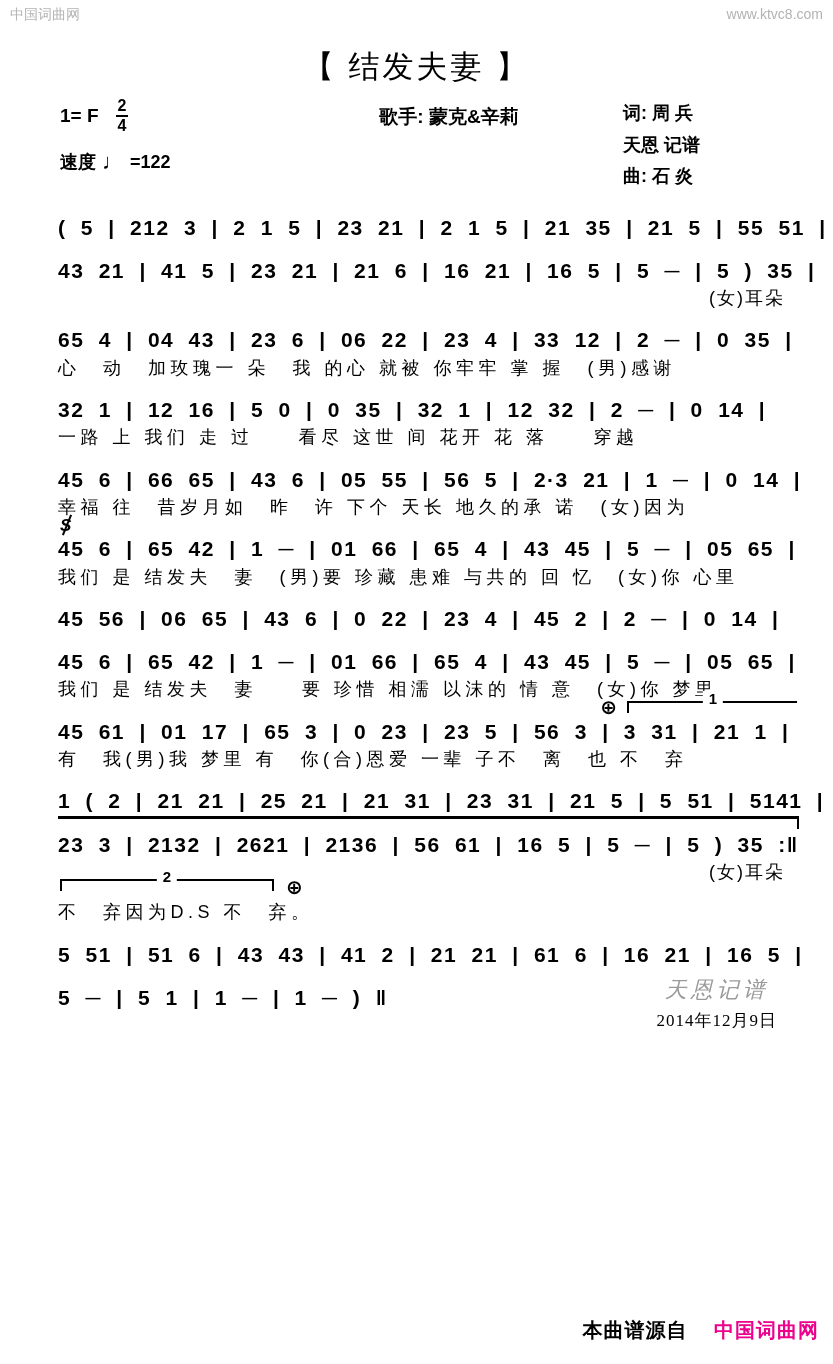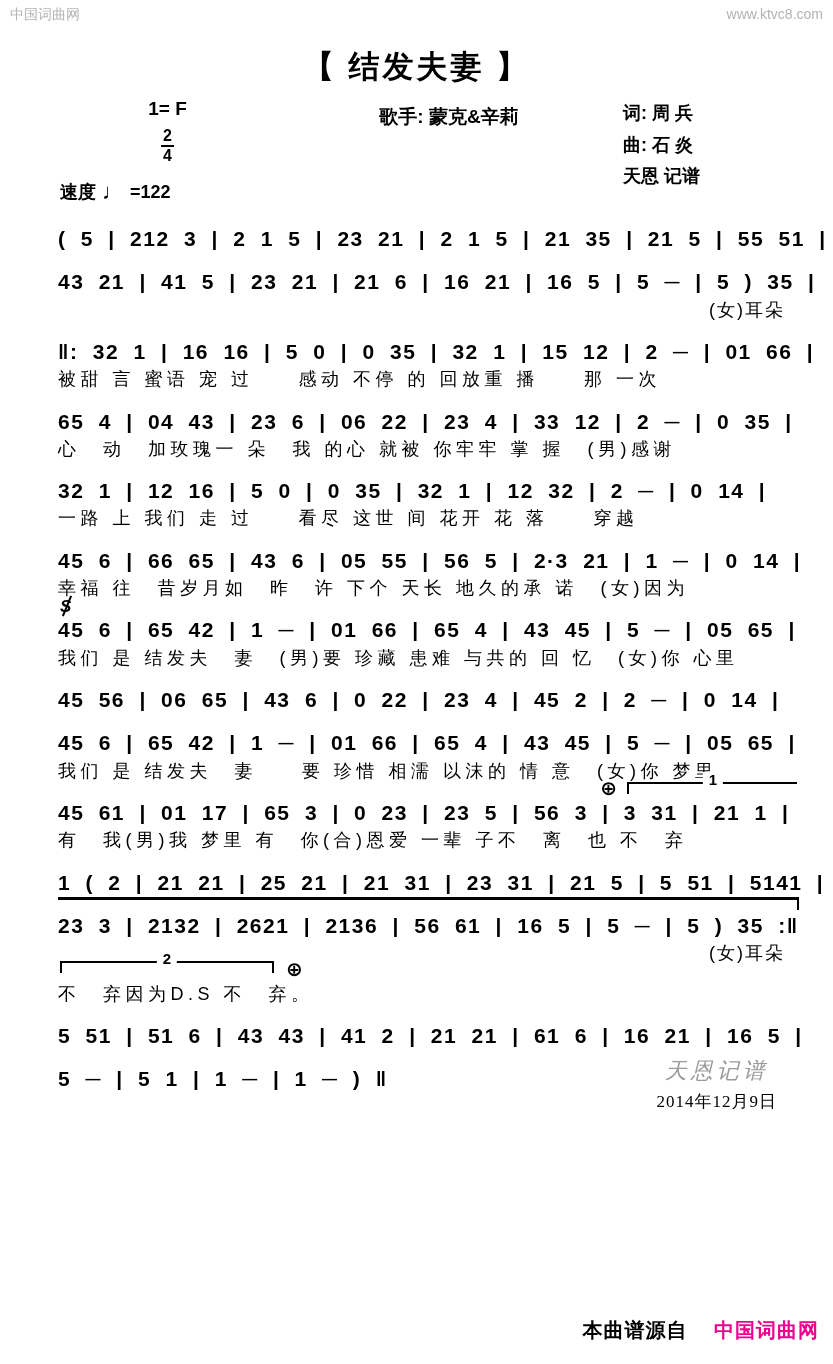--- a/index.html
+++ b/index.html
@@ -6,26 +6,26 @@
   .page{
     position:relative;width:833px;height:1364px;overflow:hidden;
     background:#fff;color:#000;box-sizing:border-box;
     font-family:"Liberation Sans","DejaVu Sans",sans-serif;
   }
   .topbar{
     display:flex;justify-content:space-between;
     padding:6px 10px 0 10px;color:#b3b3b3;font-size:14px;
   }
   .title{
-    text-align:center;font-size:31px;font-weight:bold;
+    text-align:center;font-size:31px;font-weight:normal;
     letter-spacing:3px;margin:22px 0 2px 0;
   }
   .meta{display:flex;align-items:flex-start;margin:10px 60px 8px 60px;}
   .meta-left{width:215px;font-size:19px;font-weight:bold;}
-  .keyline{display:flex;align-items:center;gap:8px;flex-direction:column;}
+  .keyline{display:flex;align-items:center;gap:17px;}
   .frac{display:inline-flex;flex-direction:column;align-items:center;line-height:1;font-size:16px;}
   .frac .num{border-bottom:2px solid #000;padding:0 2px 1px 2px;}
   .frac .den{padding-top:1px;}
   .tempo{margin-top:16px;display:flex;align-items:center;gap:6px;font-size:18px;}
   .notesym{font-size:22px;line-height:1;}
   .meta-center{flex:1;text-align:center;font-size:19px;font-weight:bold;padding-top:6px;}
   .meta-right{width:150px;font-size:18px;font-weight:bold;line-height:1.75;white-space:nowrap;}
   .score{padding:14px 28px 0 58px;}
   .system{position:relative;margin-bottom:17px;}
   .notes{
@@ -84,36 +84,32 @@
       </div>
       <div class="tempo">
         <span>速度</span>
         <span class="notesym">♩</span>
           <span>=122</span>
       </div>
     </div>
     <div class="meta-center">歌手: 蒙克&amp;辛莉</div>
     <div class="meta-right">
       <div>词: 周  兵</div>
+      <div>天恩  记谱</div>
       <div>曲: 石  炎</div>
-      <div>天恩  记谱</div>
     </div>
   </div>
 
   <div class="score" id="systems">
       <div class="system">
         <div class="notes">( 5 | 212 3 | 2 1 5 | 23 21 | 2 1 5 | 21 35 | 21 5 | 55 51 | 51 6 |</div>
       </div>
       <div class="system">
         <div class="notes">43 21 | 41 5 | 23 21 | 21 6 | 16 21 | 16 5 | 5 ─ | 5 ) 35 |</div>
         <div class="lyrics right">(女)耳朵</div>
-      </div>
-      <div class="system">
-        <div class="notes">‖: 32 1 | 16 16 | 5 0 | 0 35 | 32 1 | 15 12 | 2 ─ | 01 66 |</div>
-        <div class="lyrics">被甜 言 蜜语 宠 过　　感动 不停 的 回放重 播　　那 一次</div>
       </div>
       <div class="system">
         <div class="notes">65 4 | 04 43 | 23 6 | 06 22 | 23 4 | 33 12 | 2 ─ | 0 35 |</div>
         <div class="lyrics">心　动　加玫瑰一 朵　我 的心 就被 你牢牢 掌 握　(男)感谢</div>
       </div>
       <div class="system">
         <div class="notes">32 1 | 12 16 | 5 0 | 0 35 | 32 1 | 12 32 | 2 ─ | 0 14 |</div>
         <div class="lyrics">一路 上 我们 走 过　　看尽 这世 间 花开 花 落　　穿越</div>
       </div>
       <div class="system">

